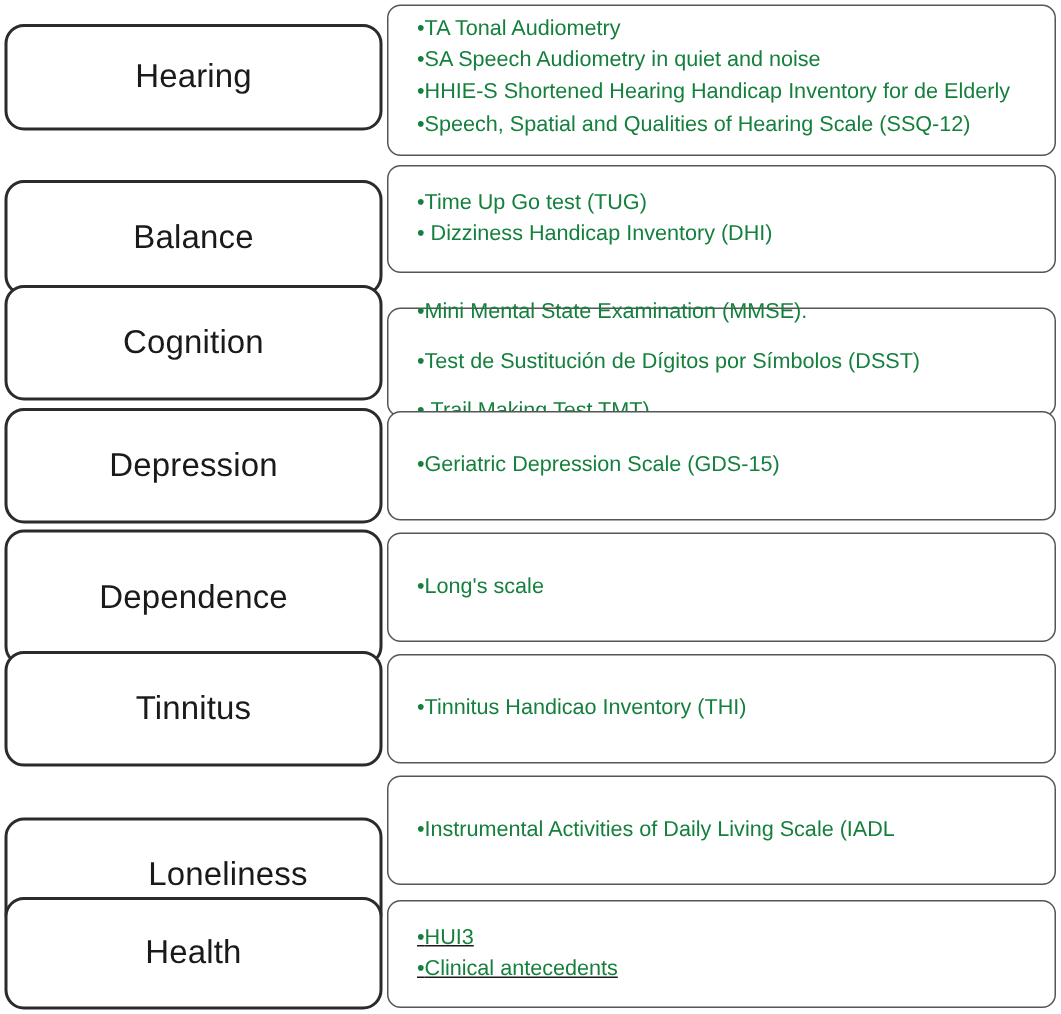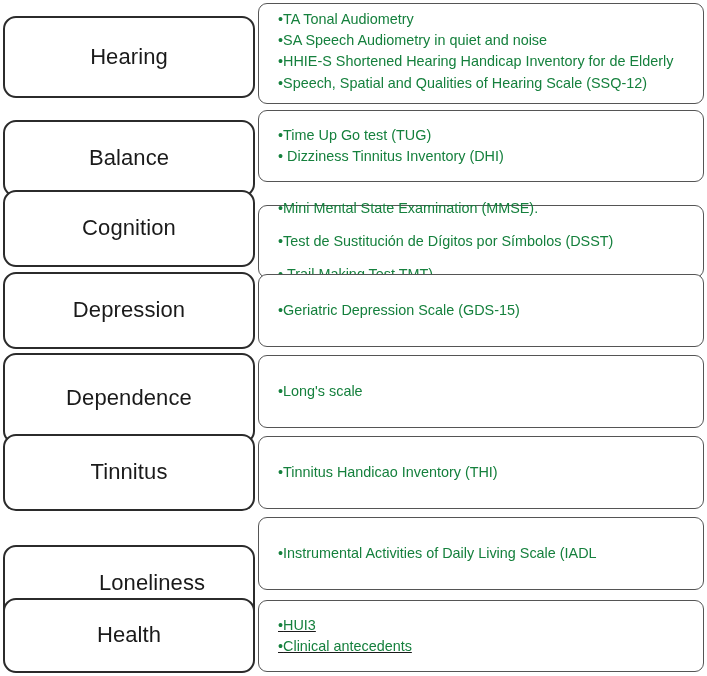--- a/index.html
+++ b/index.html
@@ -79,35 +79,35 @@
     line-height: 1;
   }
   .item.spaced::before {
     content: "\2022\00a0";
   }
 </style>
 </head>
 <body>
 
 <div id="diagram">
-    <div class="cat-box" style="top: 16px; height: 82px; text-align: center;">
+    <div class="cat-box" style="top: 16px; height: 71px; text-align: center;">
       <div class="cat-label">Hearing</div>
     </div>
     <div class="detail-box top-aligned" style="top: 3px; height: 101px;">
       <div class="item">TA Tonal Audiometry</div>
       <div class="item">SA Speech Audiometry in quiet and noise</div>
       <div class="item">HHIE-S Shortened Hearing Handicap Inventory for de Elderly</div>
       <div class="item">Speech, Spatial and Qualities of Hearing Scale (SSQ-12)</div>
     </div>
     <div class="cat-box" style="top: 120px; height: 77px;">
       <div class="cat-label">Balance</div>
     </div>
     <div class="detail-box" style="top: 110px; height: 72px;">
       <div class="item">Time Up Go test (TUG)</div>
-      <div class="item spaced">Dizziness Tinnitus Inventory (DHI)</div>
+      <div class="item spaced">Dizziness Handicap Inventory (DHI)</div>
     </div>
     <div class="cat-box" style="top: 190px; height: 77px;">
       <div class="cat-label">Cognition</div>
     </div>
     <div class="detail-box" style="top: 205px; height: 73px; gap: 12px;">
       <div class="item">Mini Mental State Examination (MMSE).</div>
       <div class="item">Test de Sustitución de Dígitos por Símbolos (DSST)</div>
       <div class="item spaced">Trail Making Test TMT)</div>
     </div>
     <div class="cat-box" style="top: 272px; height: 77px;">

